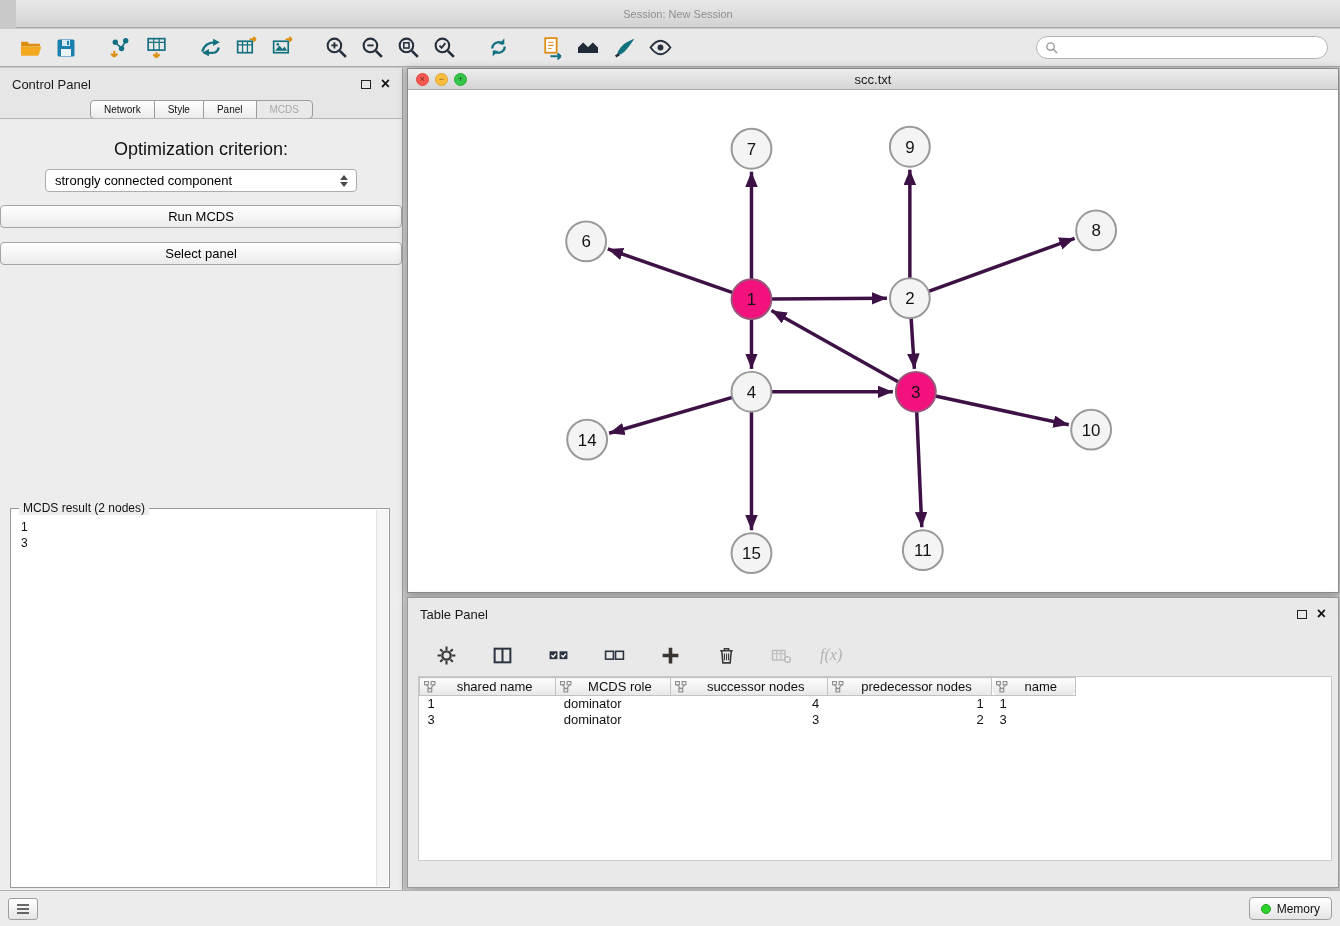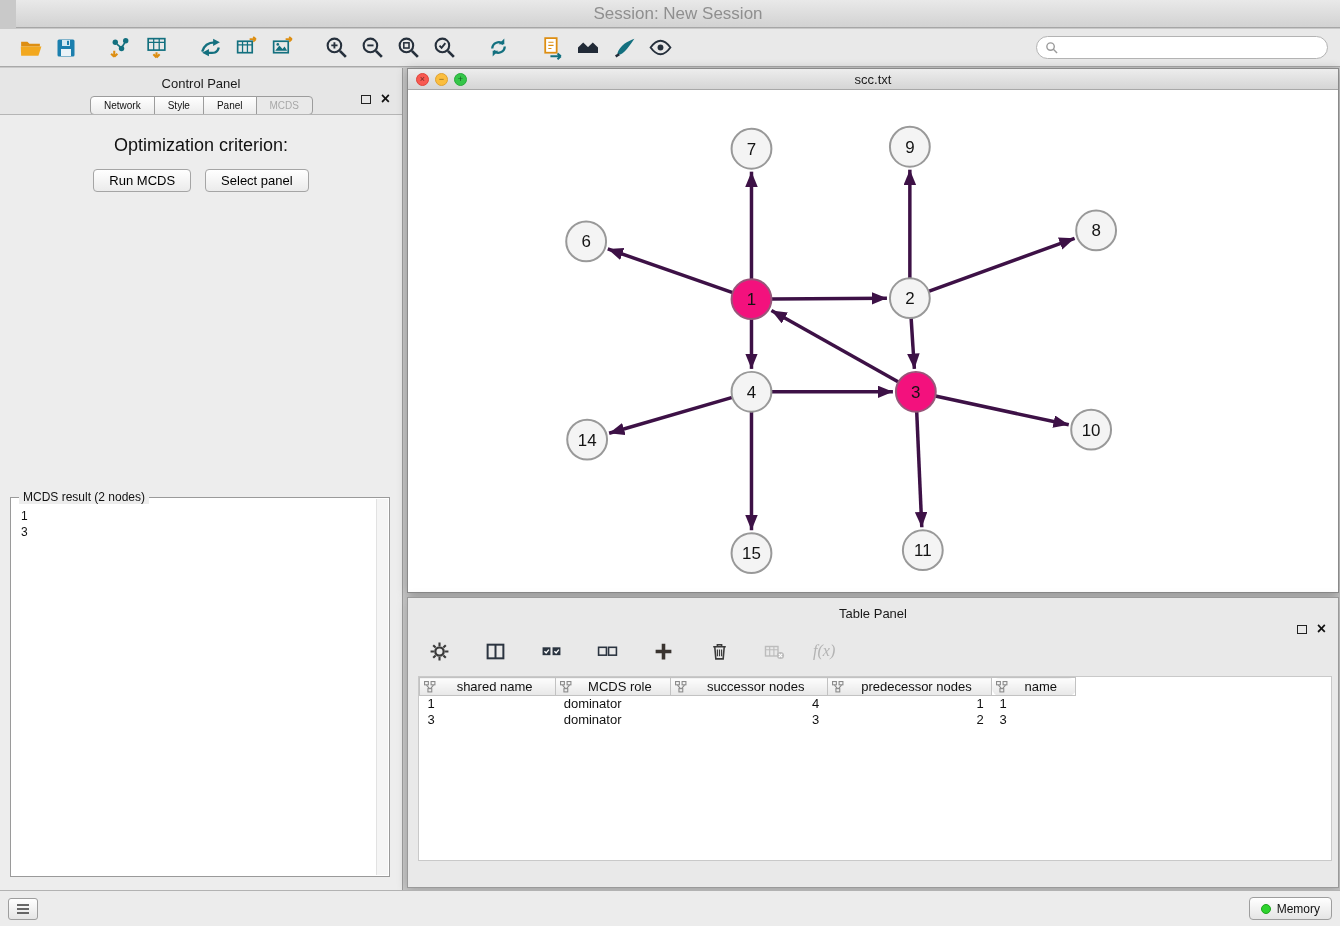--- a/index.html
+++ b/index.html
@@ -3,60 +3,60 @@
 <meta charset="utf-8">
 <style>
   * { margin:0; padding:0; box-sizing:border-box; }
   html,body { width:1340px; height:926px; overflow:hidden; }
   body { font-family:"Liberation Sans", sans-serif; }
   .screen { position:relative; width:1340px; height:926px; background:#c9c9c9; }
 
   
   .titlebar { position:absolute; top:0; left:16px; right:0; height:28px;
     background:linear-gradient(#e9e9e9,#d2d2d2); border-bottom:1px solid #a6a6a6;
-    text-align:center; line-height:28px; font-size:17px; color:#8f8f8f; }
+    text-align:center; line-height:28px; font-size:11px; color:#8f8f8f; }
 
   
   .toolbar { position:absolute; top:29px; left:0; right:0; height:38px; background:#e9e9e9;
     border-bottom:1px solid #a9a9a9; display:flex; align-items:center; padding:0 12px; }
   .tbtn { background:transparent; border:none; width:36px; height:32px; display:flex;
     align-items:center; justify-content:center; cursor:default; }
   .tgap { width:18px; }
   .search-box { margin-left:auto; width:292px; height:23px; border:1px solid #b3b3b3;
     border-radius:12px; background:#fff; display:flex; align-items:center; padding:0 8px; gap:5px; }
   .search-box input { border:none; outline:none; flex:1; font-size:12px; background:transparent; }
 
   
   .control-panel { position:absolute; left:0; top:68px; width:403px; bottom:36px;
     background:#e6e6e6; border-right:1px solid #9e9e9e; display:flex; flex-direction:column; }
-  .panel-header { height:28px; display:flex; align-items:center; padding:8px 12px;
-    font-size:13px; color:#1a1a1a;flex-direction:column; }
+  .panel-header { height:28px; display:flex; align-items:center; padding:16px 12px;
+    font-size:13px; color:#1a1a1a; }
   .win-controls { margin-left:auto; display:flex; gap:10px; align-items:center; }
   .float-icon { width:10px; height:9px; border:1.5px solid #222; display:inline-block; }
   .close-icon { font-size:16px; font-weight:bold; color:#111; line-height:1; }
   .cp-tabs { display:flex; justify-content:center; }
   .tab { padding:3px 13px; border:1px solid #9c9c9c; margin-right:-1px; font-size:10px;
     background:linear-gradient(#ffffff,#ebebeb); color:#111; }
   .tab:first-child { border-radius:4px 0 0 4px; }
   .tab:last-child { border-radius:0 4px 4px 0; }
   .tab.active { background:#e9e9e9; color:#a8a8a8; }
   .cp-body { flex:1; background:#ededed; border-top:1px solid #b5b5b5; margin-top:-1px;
     position:relative; padding-top:20px; }
   .opt-label { text-align:center; font-size:18px; color:#111; margin-bottom:9px; }
   .dropdown { margin:0 auto; width:312px; height:23px; background:#fff; border:1px solid #adadad;
     border-radius:4px; display:flex; align-items:center; padding:0 5px 0 9px; font-size:13px; }
   .dd-arrows { margin-left:auto; display:flex; flex-direction:column; gap:2px; padding:2px 3px; }
   .dd-arrows .up { width:0; height:0; border-left:4px solid transparent;
     border-right:4px solid transparent; border-bottom:5px solid #4a4a4a; }
   .dd-arrows .dn { width:0; height:0; border-left:4px solid transparent;
     border-right:4px solid transparent; border-top:5px solid #4a4a4a; }
-  .cp-buttons { display:flex; justify-content:center; gap:14px; margin-top:13px; }
+  .cp-buttons { display:flex; justify-content:center; gap:14px; margin-top:13px;flex-direction:column; }
   .btn { background:linear-gradient(#ffffff,#ebebeb); border:1px solid #a5a5a5; border-radius:4px;
     font-size:13px; padding:3px 15px; font-family:"Liberation Sans",sans-serif; }
-  .result-box { position:absolute; left:10px; right:12px; bottom:13px; height:380px;
+  .result-box { position:absolute; left:10px; right:12px; bottom:2px; height:380px;
     border:1px solid #9a9a9a; background:#fff; }
   .result-title { position:absolute; top:-8px; left:8px; background:#ededed; padding:0 4px;
     font-size:12px; color:#111; }
   .result-inner { position:absolute; top:2px; left:2px; right:14px; bottom:2px; overflow:hidden;
     font-size:12px; line-height:16px; padding:8px 0 0 8px; color:#111; }
   .result-scrollbar { position:absolute; top:1px; right:1px; bottom:1px; width:12px;
     background:#f5f5f5; border-left:1px solid #e2e2e2; }
 
   
   .network-window { position:absolute; left:407px; top:68px; width:932px; height:525px;
@@ -68,21 +68,21 @@
     justify-content:center; font-size:9px; line-height:1; color:rgba(0,0,0,.55); }
   .tl.red { background:#f85951; border:1px solid #df443b; }
   .tl.yellow { background:#fbbe3e; border:1px solid #dfa232; }
   .tl.green { background:#35c649; border:1px solid #27aa3a; }
   .nw-content { position:absolute; top:22px; left:0; right:0; bottom:0; background:#fff; }
   .nw-content svg { display:block; width:100%; height:100%; }
 
   
   .table-panel { position:absolute; left:407px; top:597px; width:932px; height:291px;
     background:#e9e9e9; border:1px solid #9a9a9a; box-shadow:0 2px 10px rgba(0,0,0,.22); }
-  .tp-toolbar { height:46px; display:flex; align-items:center; gap:20px; padding:4px 0 0 13px; }
+  .tp-toolbar { height:46px; display:flex; align-items:center; gap:20px; padding:4px 0 0 20px; }
   .fx-label { font-family:"Liberation Serif", serif; font-style:italic; font-size:16px; color:#b3b3b3; }
   .tp-table-wrap { position:absolute; left:10px; right:6px; top:78px; bottom:26px;
     background:#fff; border:1px solid #c9c9c9; overflow:hidden; }
   table.node-table { border-collapse:collapse; table-layout:fixed; font-size:13px; }
   table.node-table th { border:1px solid #c2c2c2; background:linear-gradient(#fdfdfd,#e7e7e7);
     font-weight:normal; height:18px; position:relative; text-align:center; color:#111;
     padding:0 4px 0 18px; white-space:nowrap; overflow:hidden; }
   table.node-table th .sort-wrap { position:absolute; left:4px; top:3px; }
   table.node-table th.filler, table.node-table td.filler { border:none; background:#fff; }
   table.node-table td { height:16px; padding:0 8px; color:#111; white-space:nowrap; }
@@ -245,20 +245,27 @@
       </span>
     </div>
     <div class="cp-tabs">
         <div class="tab">Network</div>
         <div class="tab">Style</div>
         <div class="tab">Panel</div>
         <div class="tab active">MCDS</div>
       </div>
     <div class="cp-body">
       <div class="opt-label">Optimization criterion:</div>
+      <div class="dropdown">
+        <span>strongly connected component</span>
+        <span class="dd-arrows">
+            <i class="up"></i>
+            <i class="dn"></i>
+          </span>
+      </div>
       <div class="cp-buttons">
         <button class="btn">Run MCDS</button>
         <button class="btn">Select panel</button>
       </div>
       <div class="result-box">
         <div class="result-title">MCDS result (2 nodes)</div>
         <div class="result-inner">
             <div>1</div>
             <div>3</div>
           </div>

